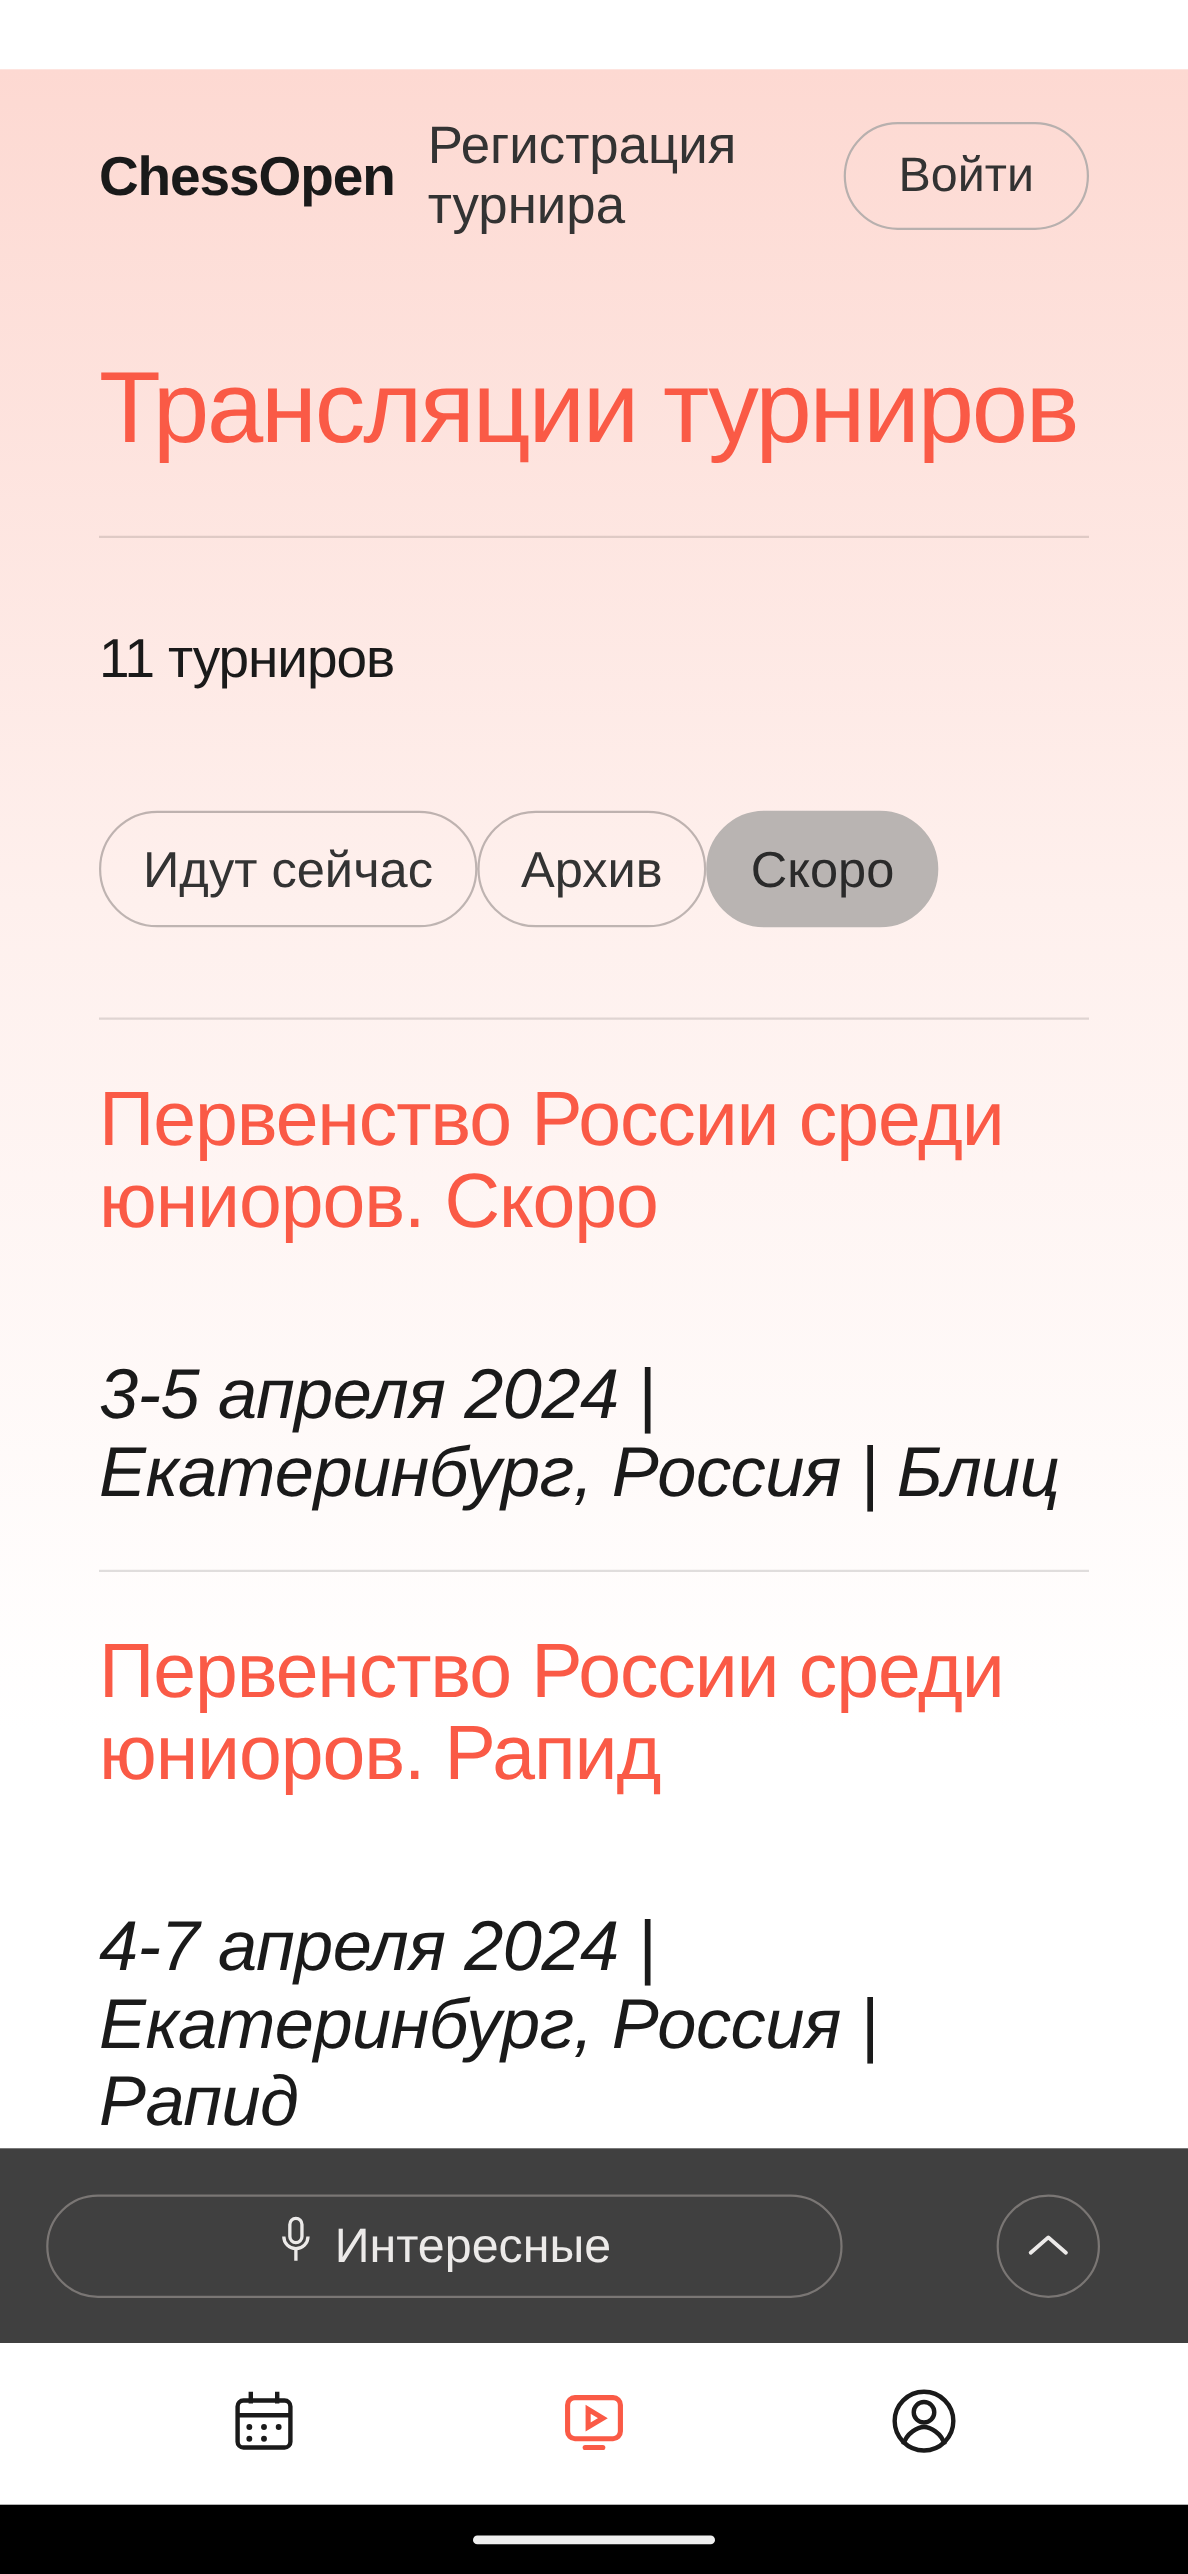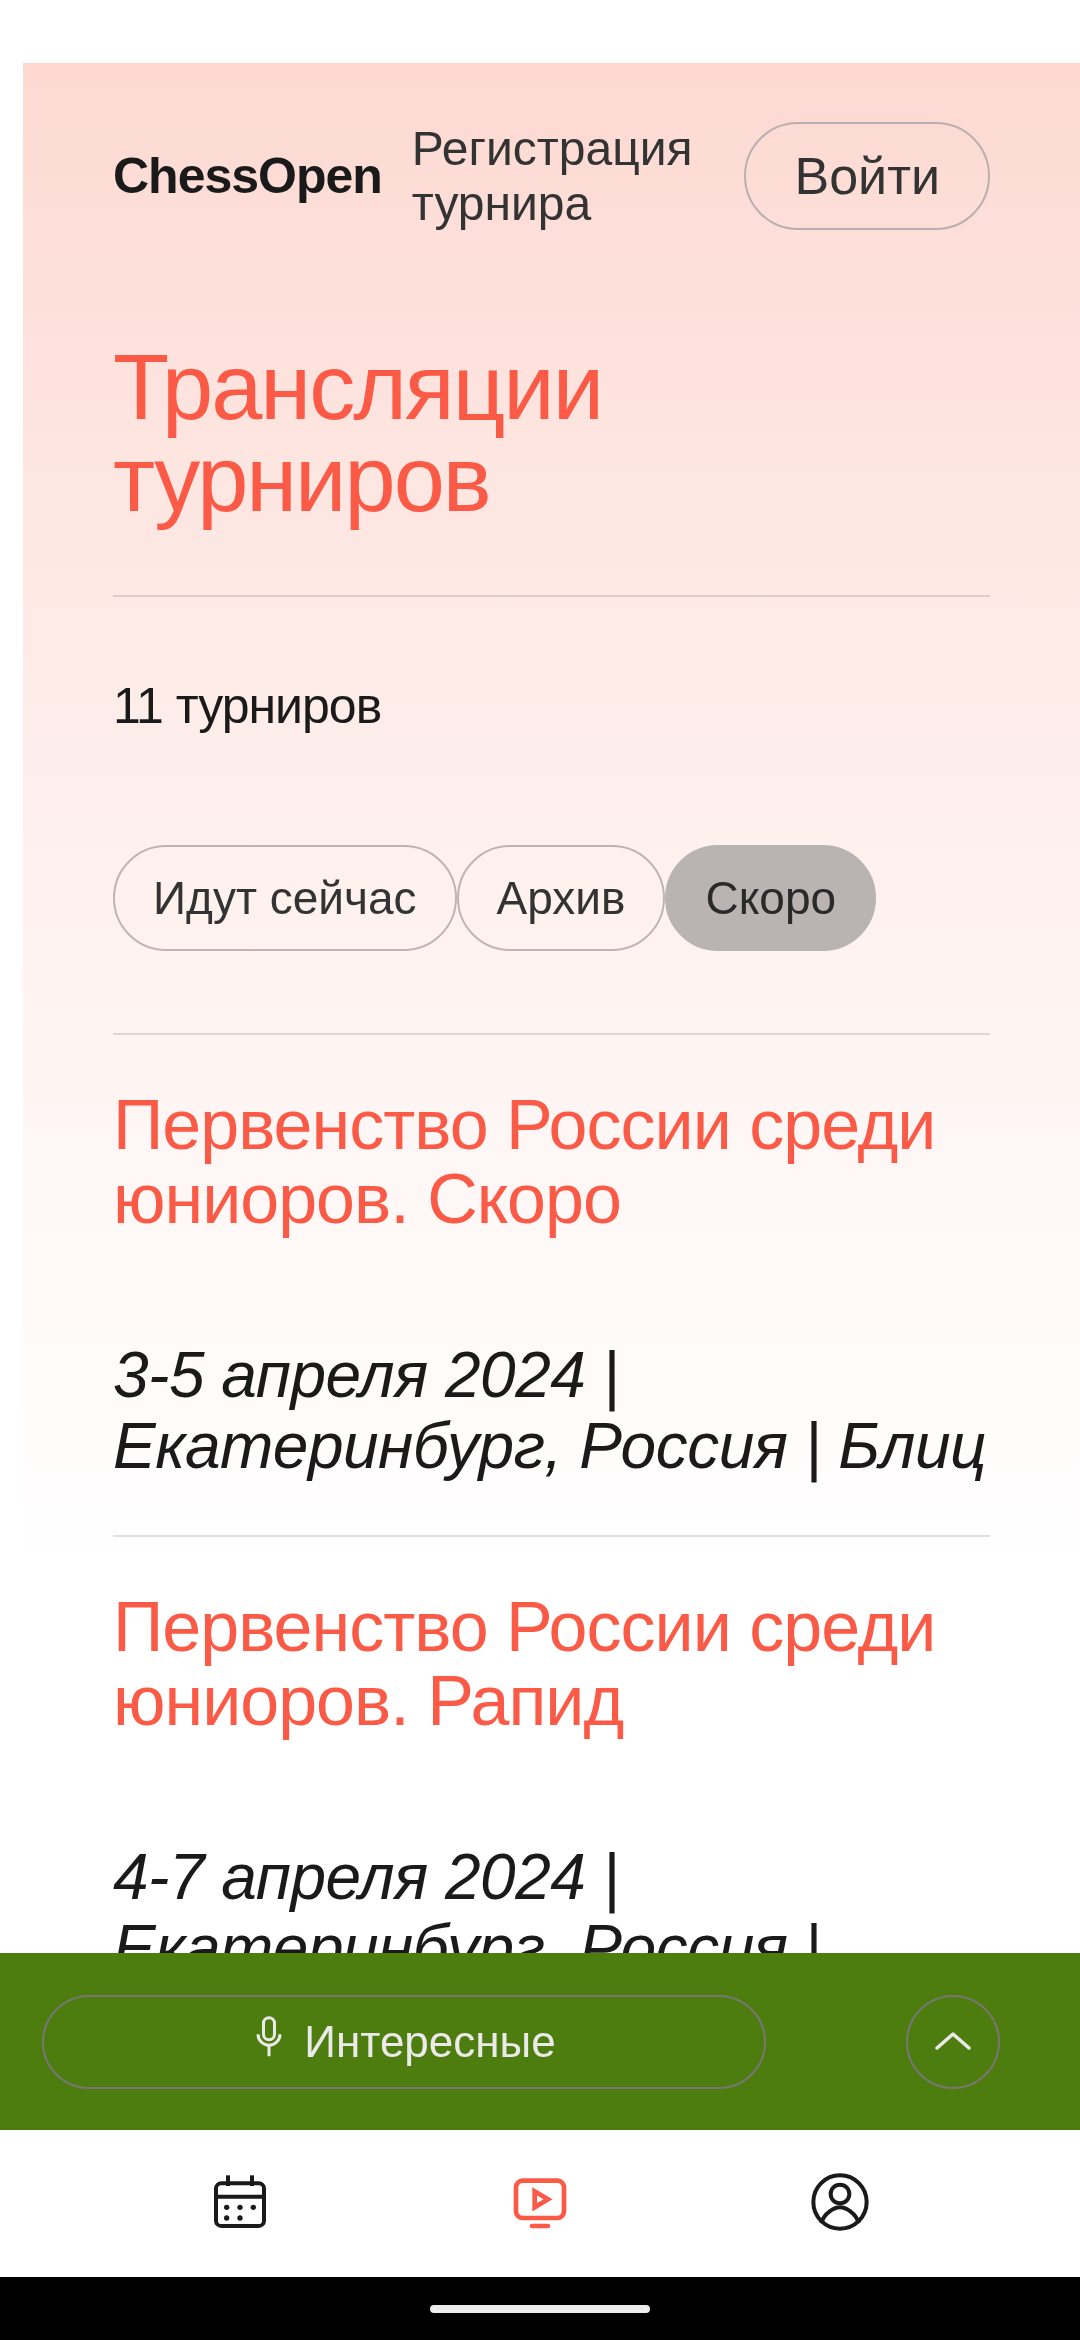--- a/index.html
+++ b/index.html
@@ -1,34 +1,33 @@
 <!DOCTYPE html>
 <html><head>
 <meta charset="utf-8">
 <style>
 * { margin: 0; padding: 0; box-sizing: border-box; }
 html, body { width: 1080px; height: 2340px; font-family: -apple-system, 'Helvetica Neue', Arial, sans-serif; overflow: hidden; background: #fff; }
 .status-bar { height: 63px; background: #fff; }
 .content {
   background: linear-gradient(to bottom, #fdd9d2 0%, #fef0ed 40%, #ffffff 80%);
   height: 1890px;
-  padding: 16px 90px;
+  padding: 0 90px;
   overflow: hidden;
-  margin-left: 23px;
 }
 .header {
   display: flex;
   align-items: center;
   padding-top: 42px;
   gap: 30px;
 }
 .logo { font-size: 50px; font-weight: 700; letter-spacing: -1px; color: #1a1a1a; }
 .reg-link { font-size: 48px; color: #333; line-height: 1.15; margin-left: auto; }
 .login-btn {
-  font-size: 52px;
+  font-size: 44px;
   color: #333;
   border: 2.5px solid #b8b0ae;
   background: transparent;
   border-radius: 60px;
   padding: 22px 48px;
 }
 .page-title {
   font-size: 92px;
   font-weight: 400;
   color: #fa5a46;
@@ -52,21 +51,21 @@
   background: #b9b4b2;
   border-color: #b9b4b2;
   color: #2a2a2a;
 }
 .filters-divider { border: none; border-top: 2px solid rgba(0,0,0,0.12); margin-top: 82px; }
 .item { padding-top: 54px; padding-bottom: 54px; border-bottom: 2px solid rgba(0,0,0,0.12); }
 .item-title { font-size: 70px; font-weight: 400; color: #fa5a46; line-height: 1.05; letter-spacing: -1px; }
 .item-meta { font-size: 64px; color: #1a1a1a; margin-top: 104px; line-height: 1.1; letter-spacing: -0.5px; font-style: italic; }
 .item:last-child { border-bottom: none; }
 .bottom-panel {
-  background: #4d7c0f;
+  background: #404040;
   height: 177px;
   display: flex;
   align-items: center;
   padding: 0 42px;
   gap: 140px;
 }
 .interest-pill {
   flex: 0 0 724px;
   height: 94px;
   border: 2.5px solid #7a7674;

